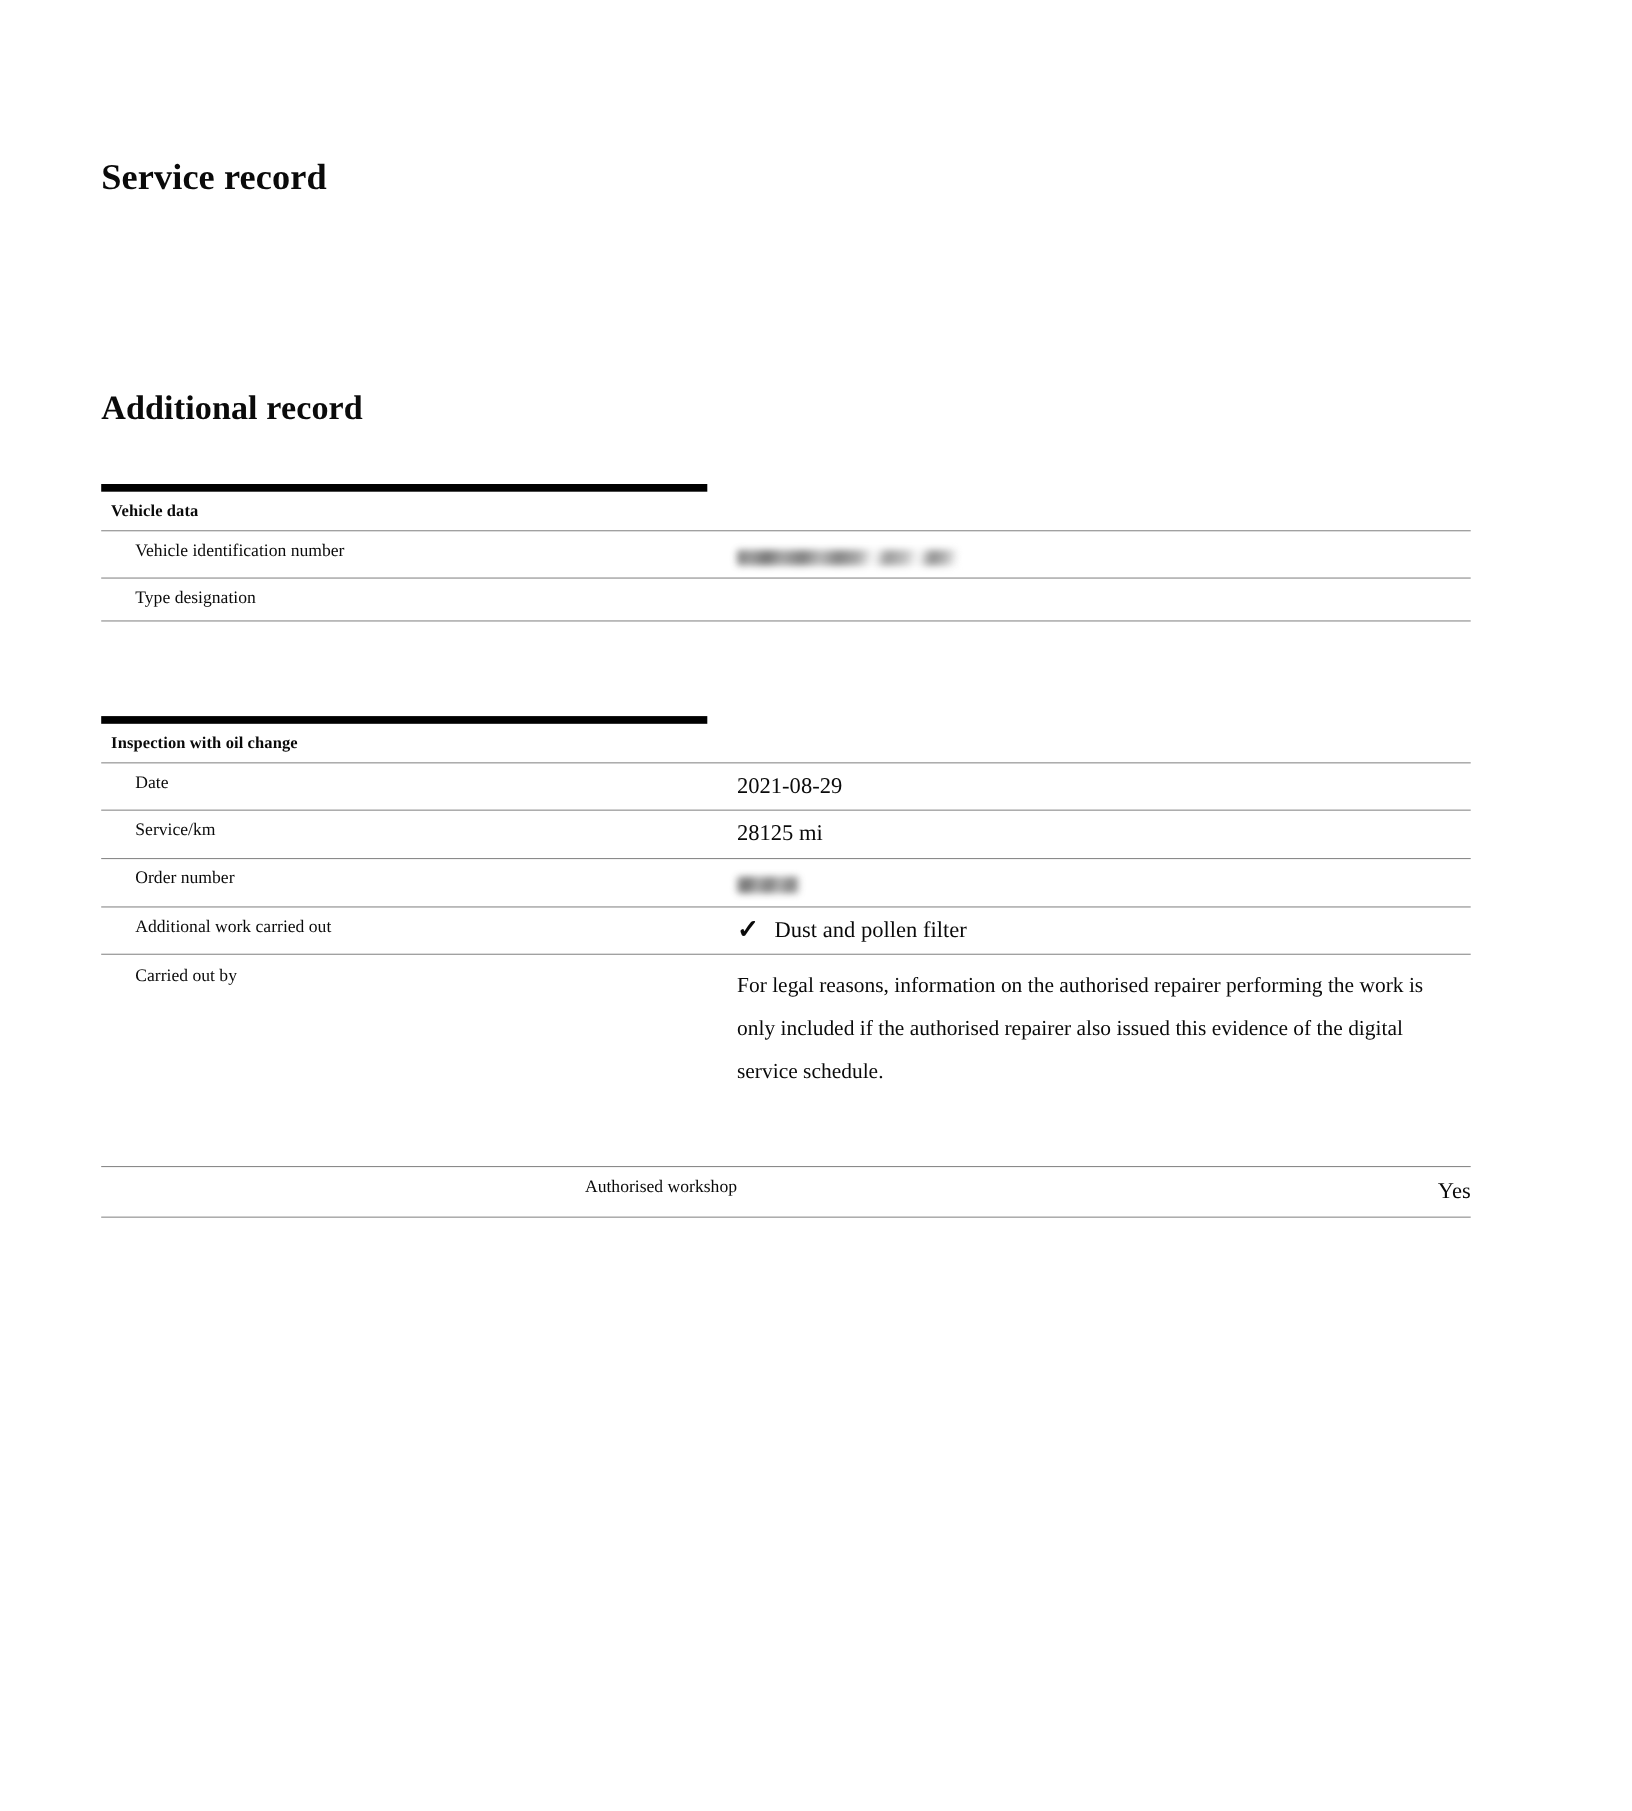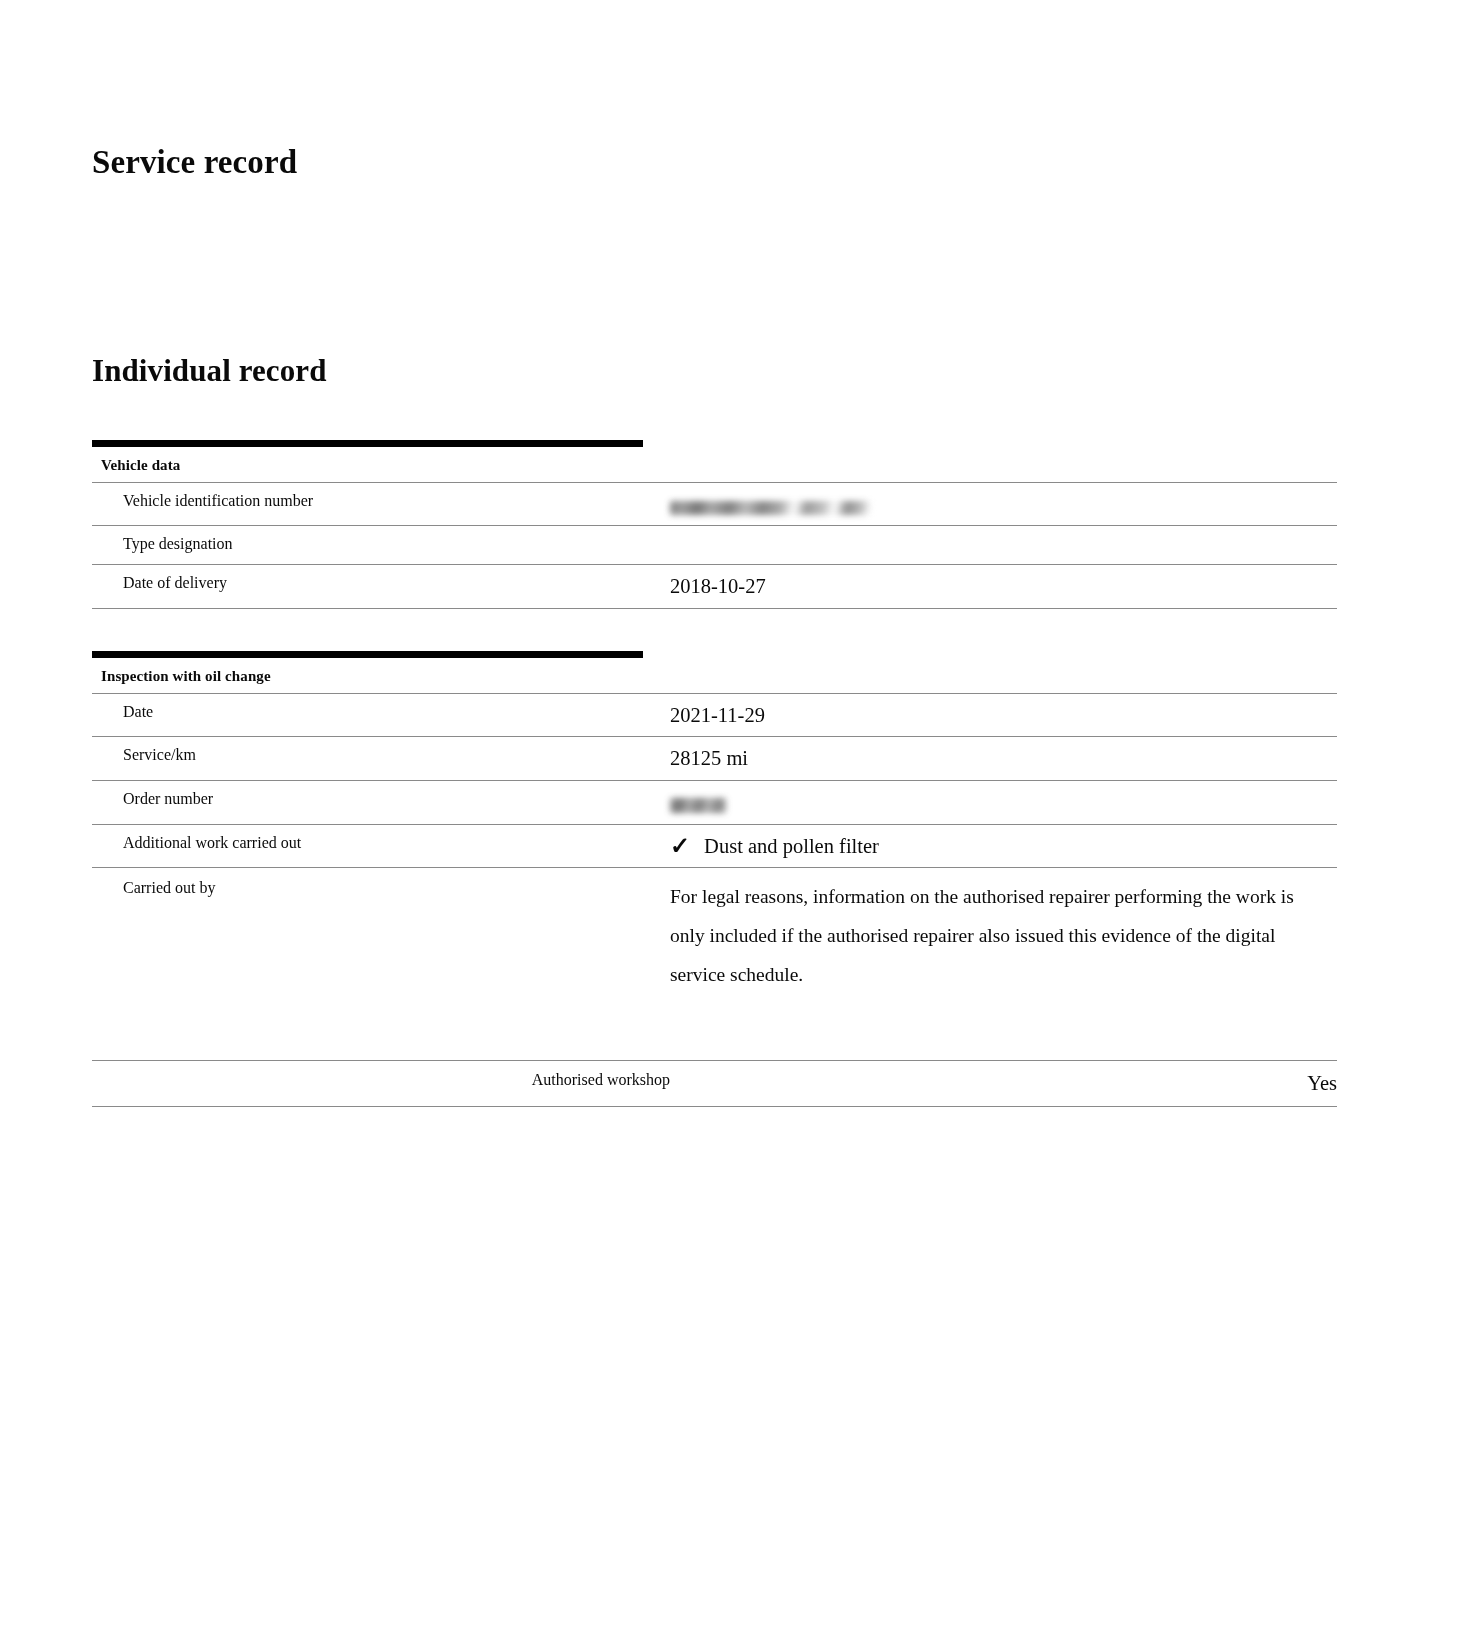--- a/index.html
+++ b/index.html
@@ -146,50 +146,46 @@
 
   .row.last .label,
   .row.last .value { padding-top: 9px; padding-bottom: 9px; text-align: right; }
 </style>
 </head>
 <body>
 
 <div class="page">
 
   <h1 class="doc-title">Service record</h1>
-  <h2 class="section-title">Individual record</h2>
+  <h2 class="section-title">Additional record</h2>
 
   <div class="block" id="vehicle-block">
     <div class="rule-thick"></div>
     <div class="block-head">Vehicle data</div>
 
     <div class="row">
       <div class="label">Vehicle identification number</div>
       <div class="value">
         <span class="redacted vin"></span>
       </div>
     </div>
 
     <div class="row">
       <div class="label">Type designation</div>
     </div>
 
-    <div class="row">
-      <div class="label">Date of delivery</div>
-      <div class="value">2018-10-27</div>
-    </div>
   </div>
 
   <div class="block" id="inspection-block">
     <div class="rule-thick"></div>
     <div class="block-head">Inspection with oil change</div>
 
     <div class="row">
       <div class="label">Date</div>
-      <div class="value">2021-11-29</div>
+      <div class="value">2021-08-29</div>
     </div>
 
     <div class="row">
       <div class="label">Service/km</div>
       <div class="value">28125 mi</div>
     </div>
 
     <div class="row">
       <div class="label">Order number</div>
       <div class="value">

